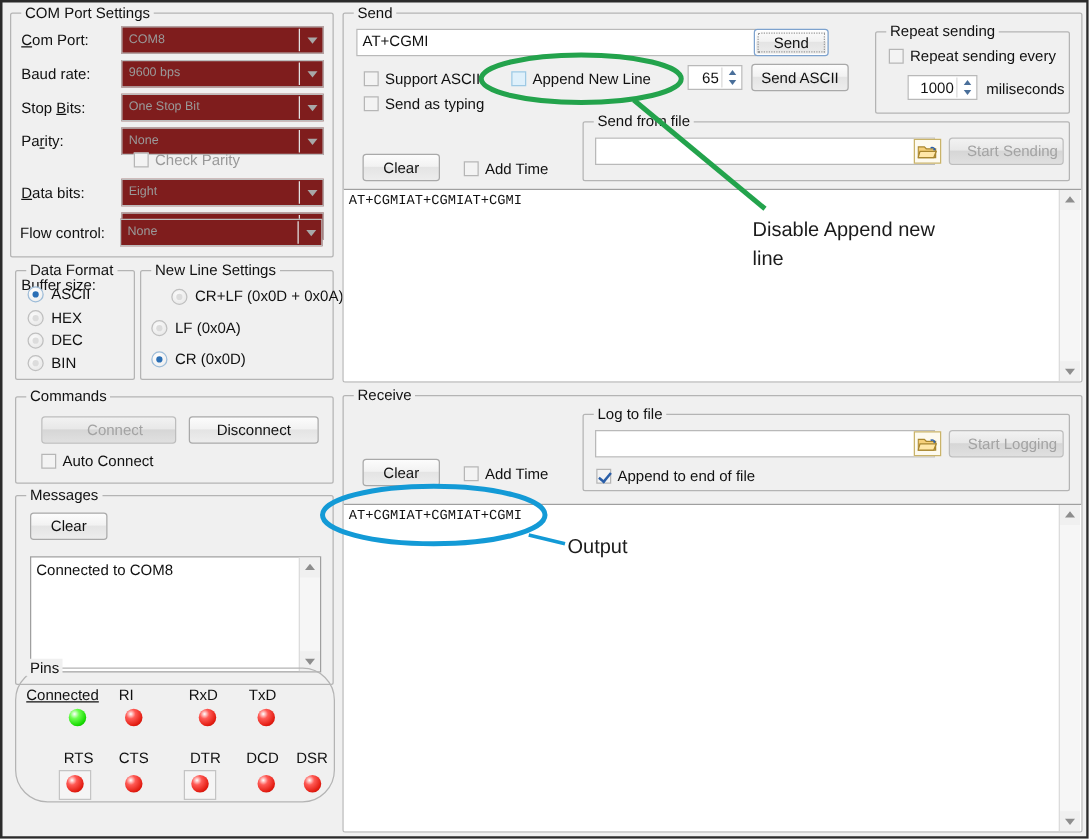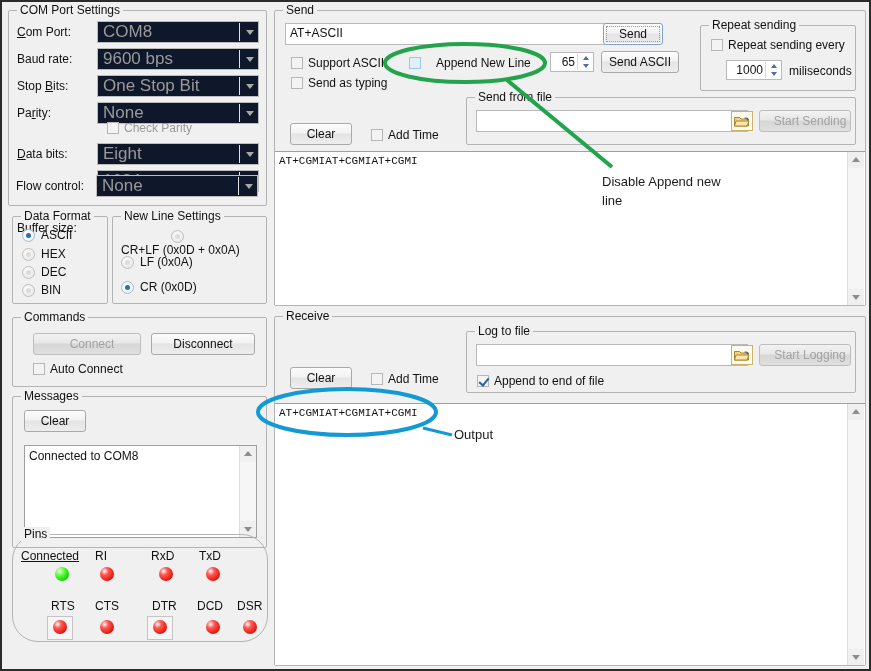--- a/index.html
+++ b/index.html
@@ -39,23 +39,23 @@
 
   
   .lbl{position:absolute;font-size:12px;color:#111;white-space:nowrap;}
   .lbl u{text-decoration:underline;}
 
   
   .combo{
     position:absolute;
     box-sizing:border-box;
     border:1px solid #bcbcbc;
-    background:#0f172a;
+    background:#7f1d1d;
     color:#9a9a9a;
-    font-size:17px;
+    font-size:10px;
     line-height:20px;
     padding-left:5px;
     overflow:hidden;
     white-space:nowrap;
   }
   .combo .arrow{
     position:absolute;right:4px;top:50%;
     width:0;height:0;margin-top:-2px;
     border-left:4px solid transparent;
     border-right:4px solid transparent;
@@ -204,21 +204,21 @@
   .led.red{background:radial-gradient(circle at 33% 30%,#ffffff 0%,#ff5a55 28%,#e21b10 70%,#9d0b05 100%);}
   .led.green{background:radial-gradient(circle at 33% 30%,#ffffff 0%,#6cff4e 28%,#16d900 70%,#0b8a00 100%);}
   .ledbtn{
     position:absolute;box-sizing:border-box;
     border:1px solid #c4c4c4;background:#f5f5f5;
   }
 
   
   .anno{position:absolute;pointer-events:none;}
   .anno-text{
-    position:absolute;font-size:13px;color:#1b1b1b;white-space:pre-line;line-height:1.45;
+    position:absolute;font-size:16px;color:#1b1b1b;white-space:pre-line;line-height:1.45;
   }
 </style>
 </head>
 <body>
 
 <div id="app">
 
   <div class="gb" style="left:6px;top:8px;width:259px;height:196px;">
     <div class="gb-title">COM Port Settings</div>
 
@@ -292,21 +292,21 @@
       <span>DEC</span>
     </div>
     <div class="rb off" style="left:9px;top:66px;">
       <span class="circ"></span>
       <span>BIN</span>
     </div>
   </div>
 
   <div class="gb" style="left:110px;top:214px;width:155px;height:88px;">
     <div class="gb-title">New Line Settings</div>
-    <div class="rb off" style="left:8px;top:13px;flex-direction:column;">
+    <div class="rb off" style="left:24px;top:13px;">
       <span class="circ"></span>
       <span>CR+LF (0x0D + 0x0A)</span>
     </div>
     <div class="rb off" style="left:8px;top:38px;">
       <span class="circ"></span>
       <span>LF (0x0A)</span>
     </div>
     <div class="rb on" style="left:8px;top:63px;">
       <span class="circ"></span>
       <span>CR (0x0D)</span>
@@ -375,21 +375,21 @@
     <div class="led red" style="left:193px;top:85px;"></div>
 
     <div class="lbl" style="left:224px;top:64px;">DSR</div>
     <div class="led red" style="left:230px;top:85px;"></div>
   </div>
 
   <div class="gb" style="left:272px;top:8px;width:592px;height:296px;">
     <div class="gb-title">Send</div>
 
     <div class="tbox" style="left:10px;top:12px;width:320px;height:22px;">
-      <span>AT+ASCII</span>
+      <span>AT+CGMI</span>
     </div>
 
     <div class="btn focus" style="left:328px;top:12px;width:60px;height:22px;">
       <span>Send</span>
     </div>
 
     <div class="spin" style="left:275px;top:41px;width:44px;height:20px;">
       <span>65</span>
       <span class="sep"></span>
       <span class="up">
@@ -402,21 +402,21 @@
 
     <div class="btn" style="left:326px;top:40px;width:78px;height:22px;">
       <span>Send ASCII</span>
     </div>
 
     <div class="cb" style="left:16px;top:45px;">
       <span class="box"></span>
       <span>Support ASCII</span>
     </div>
 
-    <div class="cb lit" style="left:134px;top:45px;gap:10px;">
+    <div class="cb lit" style="left:134px;top:45px;">
       <span class="box"></span>
       <span>Append New Line</span>
     </div>
 
     <div class="cb" style="left:16px;top:65px;">
       <span class="box"></span>
       <span>Send as typing</span>
     </div>
 
     <div class="btn" style="left:15px;top:112px;width:62px;height:22px;">

